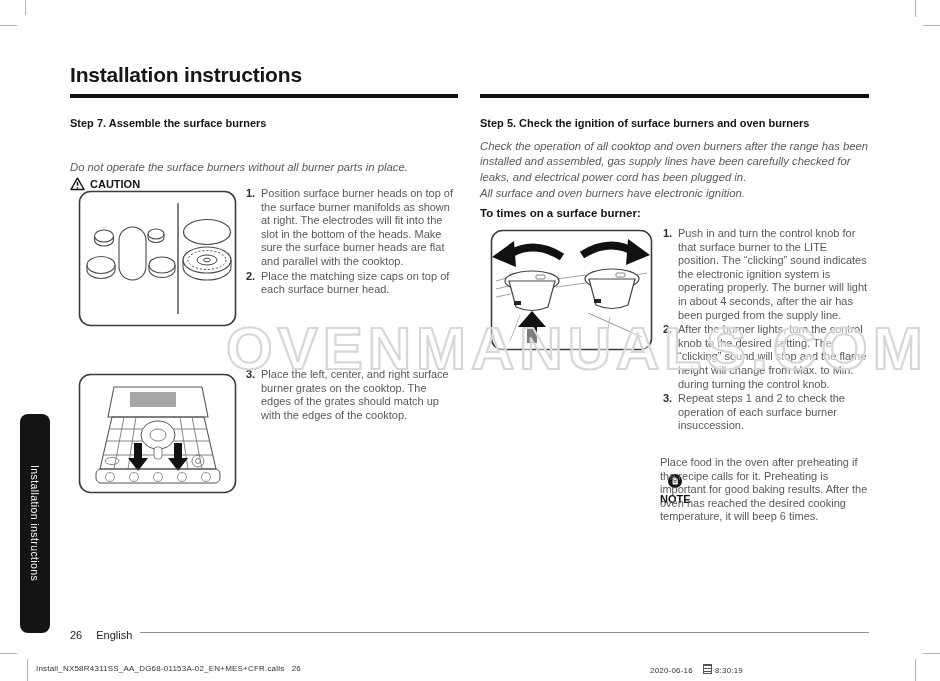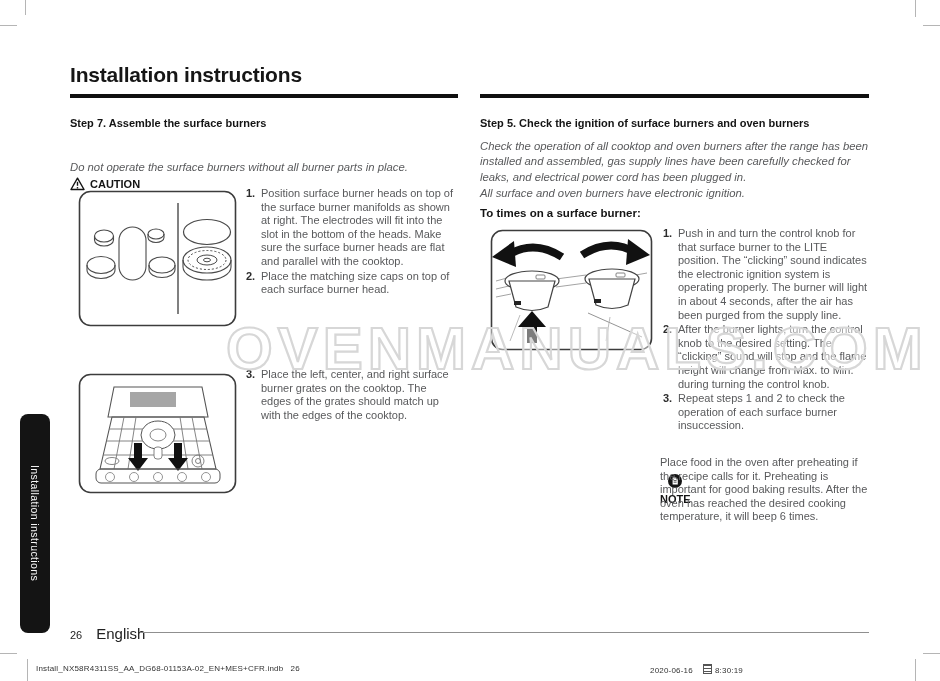--- a/index.html
+++ b/index.html
@@ -35,21 +35,21 @@
   
   .side-tab{
     background:#141414;border-radius:8px;display:flex;align-items:center;justify-content:center;
     z-index:30;
   }
   .side-tab span{
     writing-mode:vertical-rl;font-size:10.5px;letter-spacing:0.4px;color:#f7f7f7;white-space:nowrap;
   }
   
   .foot-num{font-size:11px;color:#222;}
-  .foot-lang{font-size:15px;color:#222;margin-left:14px;}
+  .foot-lang{font-size:11px;color:#222;margin-left:14px;}
   .foot-rule{height:1px;background:#8f8f8f;}
   .print-text{font-size:8px;color:#333;letter-spacing:0.2px;white-space:nowrap;}
   .time-glyph{
     display:inline-block;width:7px;height:8px;border:1px solid #555;vertical-align:-1px;
     background:repeating-linear-gradient(180deg,#555 0 1px,transparent 1px 3px);
     margin:0 3px 0 10px;
   }
   .note-icon{display:inline-block;}
 </style>
 </head>
@@ -238,17 +238,17 @@
 <div class="abs side-tab" style="left:20px;top:414px;width:30px;height:219px;">
   <span>Installation instructions</span>
 </div>
 
 <div class="abs" style="left:70px;top:625px;">
   <span class="foot-num">26</span><span class="foot-lang">English</span>
 </div>
 <div class="abs foot-rule" style="left:140px;top:632px;width:729px;"></div>
 
 <div class="abs print-text" style="left:36px;top:664px;">
-  <span>Install_NX58R4311SS_AA_DG68-01153A-02_EN+MES+CFR.indb</span>&nbsp;&nbsp;&nbsp;<span>26</span>
+  <span>Install_NX58R4311SS_AA_DG68-01153A-02_EN+MES+CFR.calls</span>&nbsp;&nbsp;&nbsp;<span>26</span>
 </div>
 <div class="abs print-text" style="left:650px;top:664px;width:220px;text-align:left;">
   <span>2020-06-16</span><span class="time-glyph"></span><span>8:30:19</span>
 </div>
 
 </body></html>

